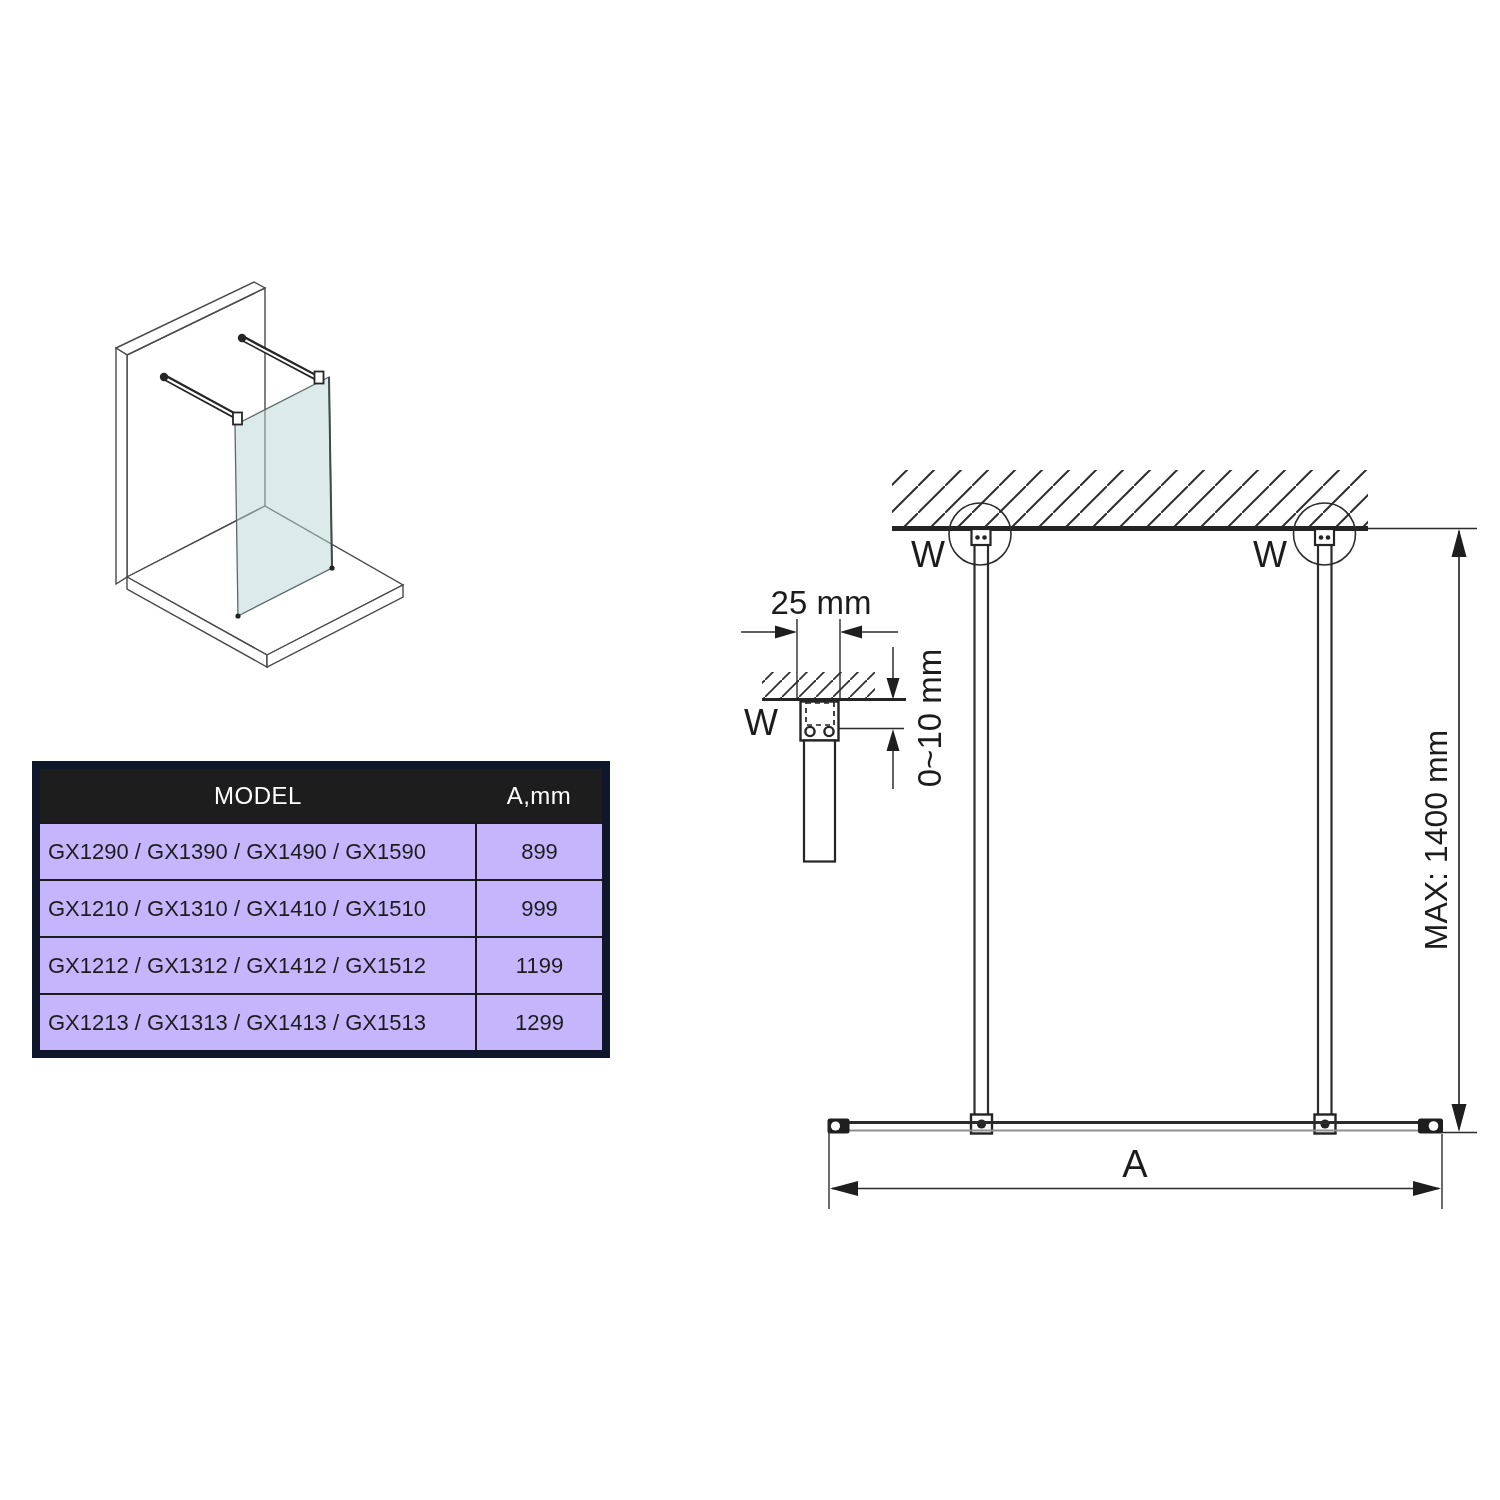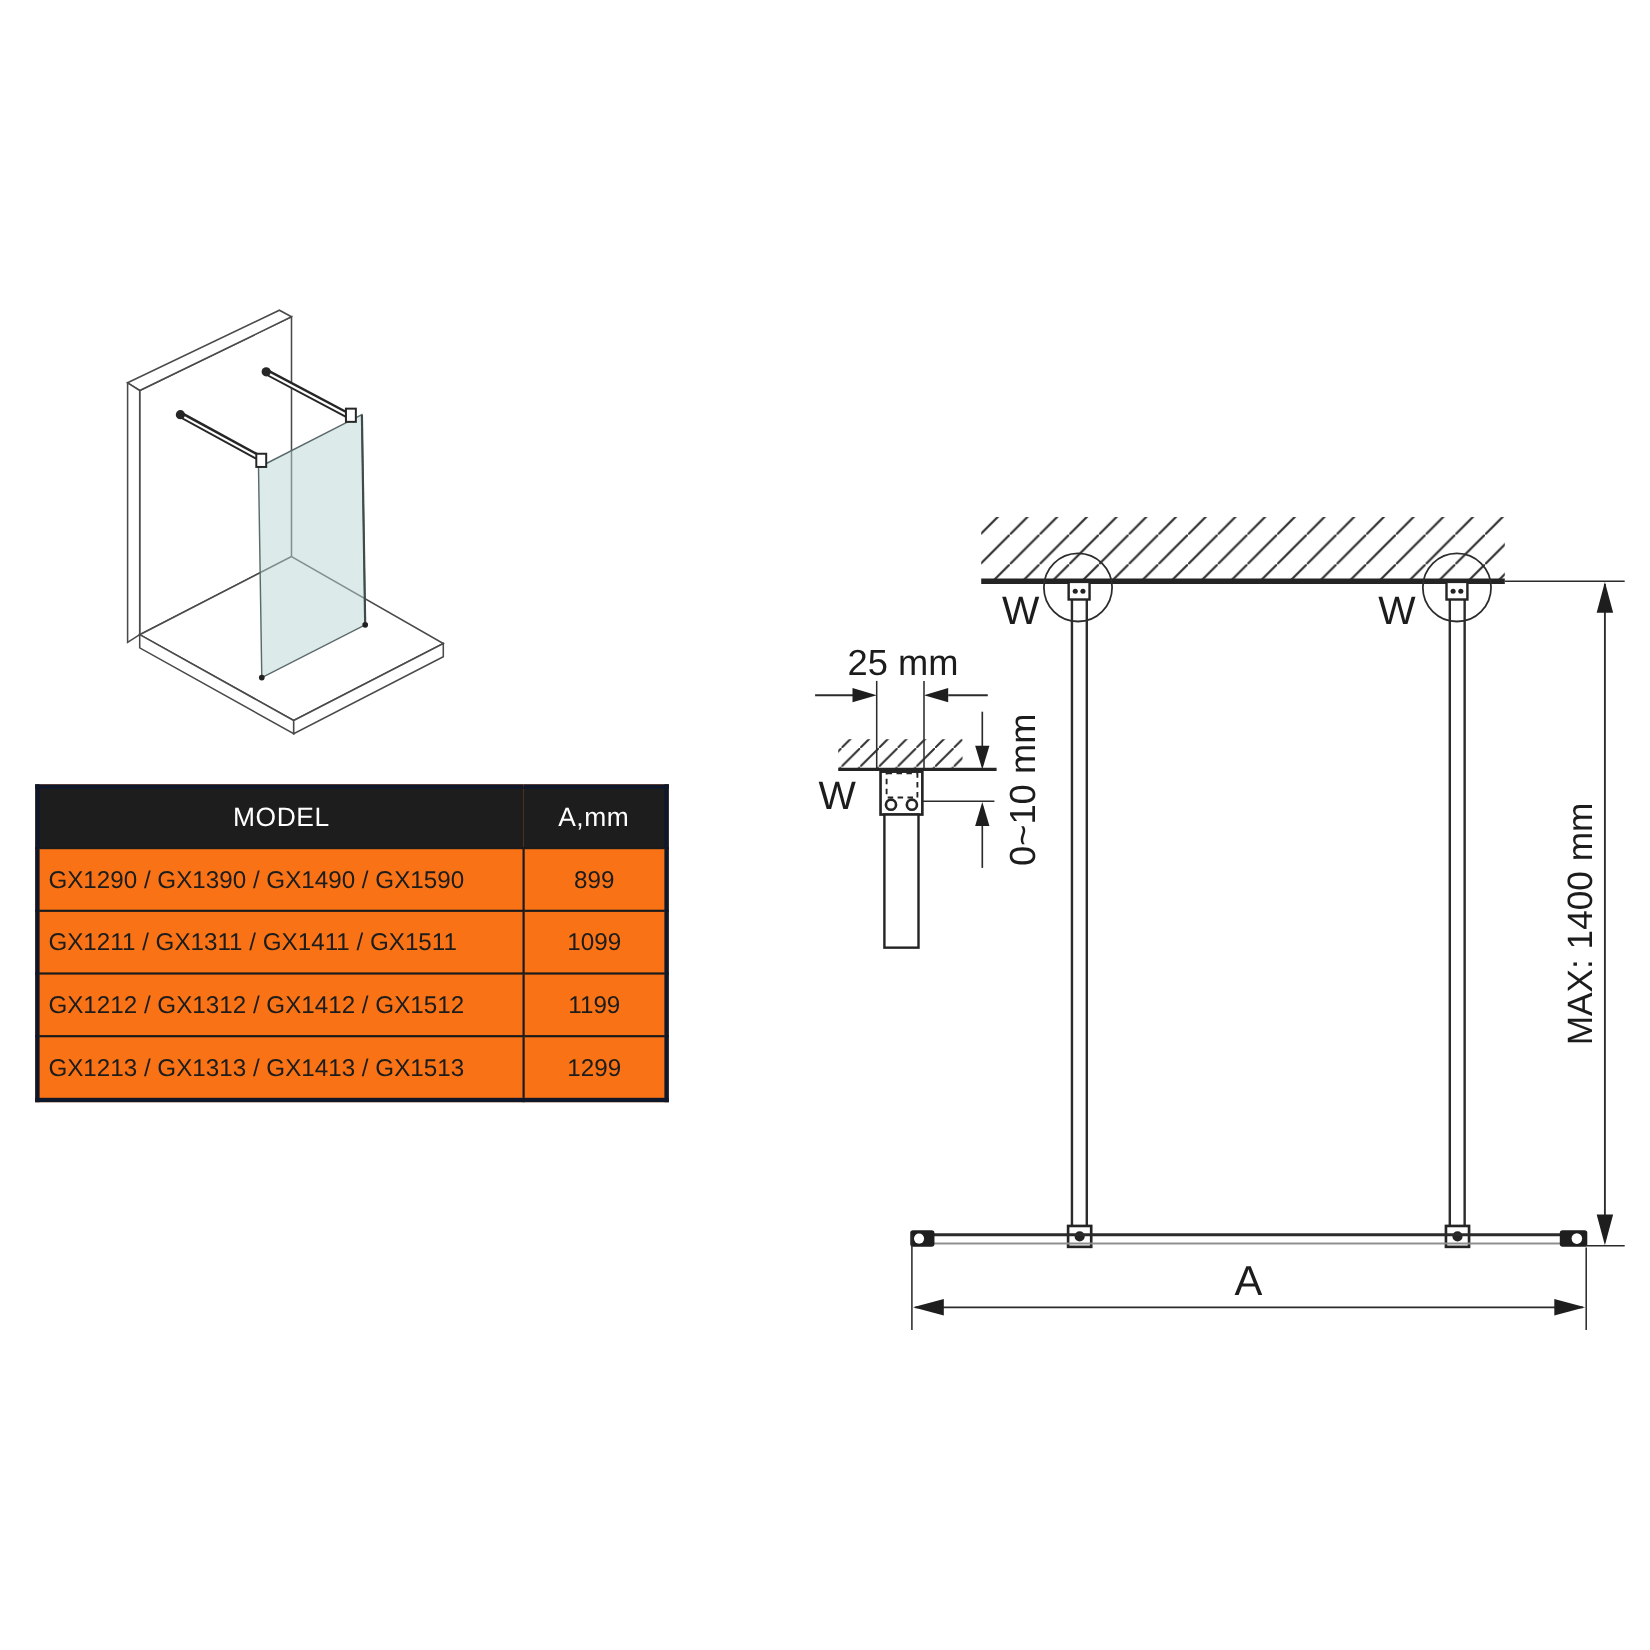--- a/index.html
+++ b/index.html
@@ -6,22 +6,22 @@
   #canvas{position:relative;width:1500px;height:1500px;background:#ffffff;overflow:hidden;
           font-family:"Liberation Sans", sans-serif;color:#1c1c1c;}
   svg{position:absolute;overflow:visible;}
   #iso-view{left:80px;top:260px;width:400px;height:440px;}
   #plan-view{left:715px;top:430px;width:790px;height:800px;}
   .thinline{stroke:#2b2b2b;stroke-width:1.4;fill:none;}
   .arrow{fill:#1e1e1e;stroke:none;}
   .dia-text{font-family:"Liberation Sans",sans-serif;fill:#1c1c1c;}
 
   
-  #spec-table{position:absolute;left:32px;top:713px;width:576px;border-collapse:collapse;
-              table-layout:fixed;background:#f97316;border:4px solid #0f172a;}
+  #spec-table{position:absolute;left:32px;top:761px;width:576px;border-collapse:collapse;
+              table-layout:fixed;background:#c4b5fd;border:8px solid #0f172a;}
   #spec-table th{background:#1d1d1d;color:#ffffff;font-size:24px;font-weight:normal;
                  height:51px;text-align:center;letter-spacing:0.5px;}
   #spec-table td{border:2px solid #1b1b1b;font-size:22px;height:53px;white-space:nowrap;}
   #spec-table td.model{text-align:left;padding-left:8px;letter-spacing:0px;}
   #spec-table td.aval{text-align:center;}
   #spec-table col.c1{width:440px;}
   #spec-table col.c2{width:130px;}
 </style>
 </head>
 <body>
@@ -167,22 +167,22 @@
         <th>MODEL</th>
         <th>A,mm</th>
       </tr>
     </thead>
     <tbody id="spec-tbody">
         <tr>
       <td class="model">GX1290 / GX1390 / GX1490 / GX1590</td>
       <td class="aval">899</td>
     </tr>
         <tr>
-      <td class="model">GX1211 / GX1311 / GX1411 / GX1511</td>
-      <td class="aval">1099</td>
+      <td class="model">GX1210 / GX1310 / GX1410 / GX1510</td>
+      <td class="aval">999</td>
     </tr>
         <tr>
       <td class="model">GX1212 / GX1312 / GX1412 / GX1512</td>
       <td class="aval">1199</td>
     </tr>
         <tr>
       <td class="model">GX1213 / GX1313 / GX1413 / GX1513</td>
       <td class="aval">1299</td>
     </tr>
       </tbody>

